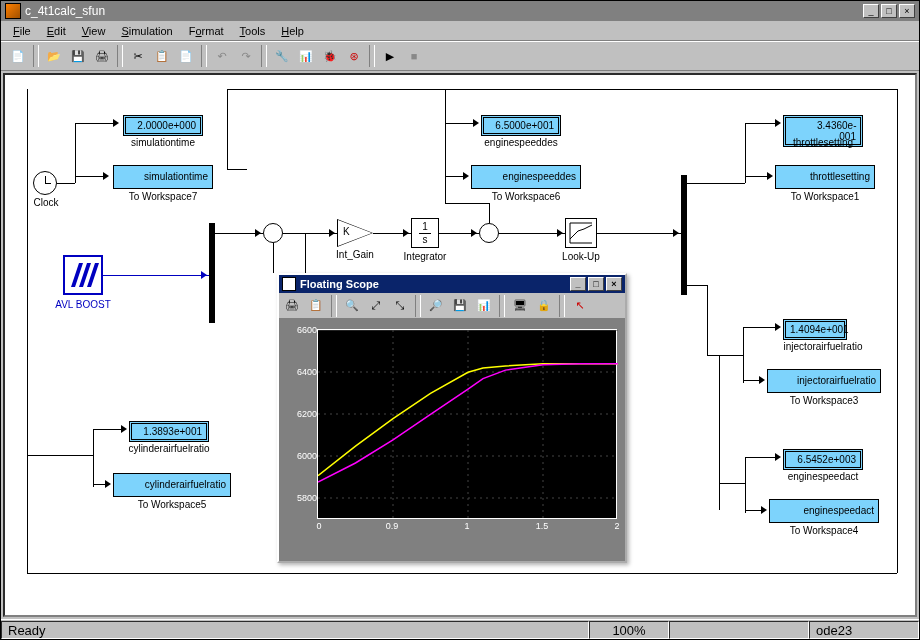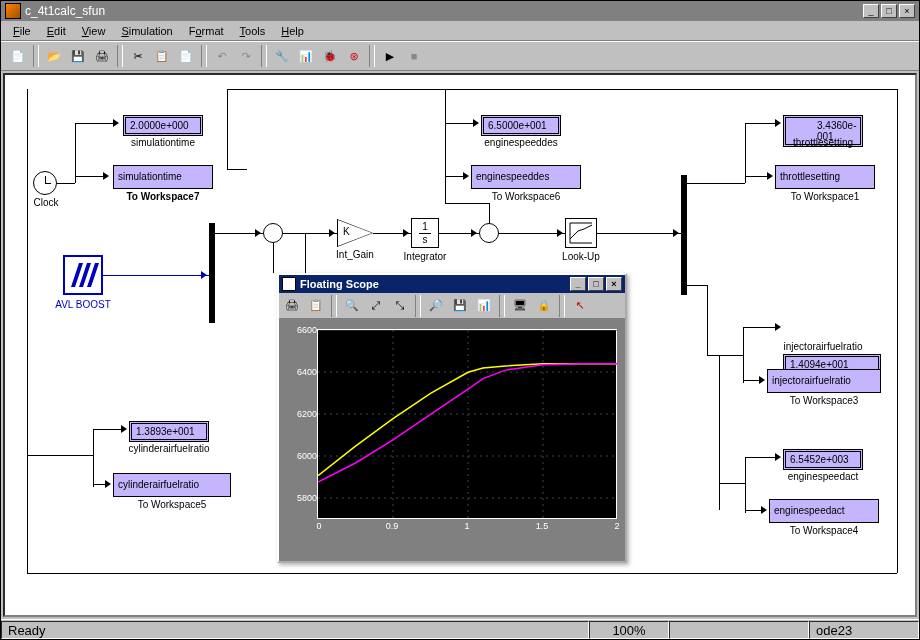--- a/index.html
+++ b/index.html
@@ -12,21 +12,21 @@
   .menubar { height:20px; background:#c0c0c0; display:flex; align-items:center; padding:0 4px; border-bottom:1px solid #808080; }
   .menuitem { padding:13px 8px; cursor:default; }
   .menuitem u { text-decoration:underline; }
   .toolbar { height:30px; background:#c0c0c0; display:flex; align-items:center; padding:2px 6px; border-top:1px solid #fff; border-bottom:1px solid #808080; gap:2px; }
   .tbtn { width:22px; height:22px; border:1px solid #c0c0c0; display:flex; align-items:center; justify-content:center; }
   .tsep { width:6px; height:22px; border-left:1px solid #808080; border-right:1px solid #fff; margin:0 2px; }
   .canvas { flex:1; background:#fff; border:2px inset #808080; margin:2px; position:relative; overflow:hidden; }
   .statusbar { height:20px; background:#c0c0c0; display:flex; align-items:center; border-top:1px solid #fff; font-size:13px; }
   .statuscell { height:18px; border:1px inset #fff; border-top-color:#808080; border-left-color:#808080; padding:1px 6px; }
   
-  .blk { position:absolute; border:1px solid #000; background:#c4b5fd; text-align:left; font-size:10px; padding:2px 4px; }
+  .blk { position:absolute; border:1px solid #000; background:#7dd3fc; text-align:right; font-size:10px; padding:2px 4px; }
   .lbl { position:absolute; font-size:10px; text-align:center; }
   
   .clock { position:absolute; width:24px; height:24px; border:1px solid #000; border-radius:50%; background:#fff; }
   .clock::before { content:''; position:absolute; left:11px; top:4px; width:1px; height:8px; background:#000; }
   .clock::after { content:''; position:absolute; left:11px; top:11px; width:6px; height:1px; background:#000; }
   
   .sum { position:absolute; width:20px; height:20px; border:1px solid #000; border-radius:50%; background:#fff; font-size:9px; }
   
   .gain { position:absolute; width:0; height:0; border-top:14px solid transparent; border-bottom:14px solid transparent; border-left:36px solid #000; }
   .gain::after { content:''; position:absolute; left:-35px; top:-13px; border-top:13px solid transparent; border-bottom:13px solid transparent; border-left:34px solid #fff; }
@@ -103,21 +103,21 @@
 
   <div class="canvas">
 
     <div class="clock" style="left:28px; top:96px;"></div>
     <div class="lbl" style="left:24px; top:122px; width:34px;">Clock</div>
 
     <div class="blk" style="left:118px; top:40px; width:80px; border:3px double #000;">2.0000e+000</div>
     <div class="lbl" style="left:118px; top:62px; width:80px;">simulationtime</div>
 
     <div class="blk" style="left:108px; top:90px; width:100px; height:24px; line-height:18px;">simulationtime</div>
-    <div class="lbl" style="left:108px; top:116px; width:100px;font-weight:bold;">To Workspace7</div>
+    <div class="lbl" style="left:108px; top:116px; width:100px;">To Workspace7</div>
 
     <div class="hline" style="left:52px; top:108px; width:18px;"></div>
     <div class="vline" style="left:70px; top:48px; height:60px;"></div>
     <div class="hline" style="left:70px; top:48px; width:40px;"></div>
     <div class="arr" style="left:108px; top:44px;"></div>
     <div class="hline" style="left:70px; top:101px; width:30px;"></div>
     <div class="arr" style="left:98px; top:97px;"></div>
 
     <div class="avl" style="left:58px; top:180px;">
       <svg width="36" height="36" viewBox="0 0 36 36">
@@ -200,21 +200,21 @@
     <div class="lbl" style="left:770px; top:62px; width:96px;">throttlesetting</div>
     <div class="blk" style="left:770px; top:90px; width:100px; height:24px; line-height:18px;">throttlesetting</div>
     <div class="lbl" style="left:770px; top:116px; width:100px;">To Workspace1</div>
     <div class="vline" style="left:740px; top:48px; height:60px;"></div>
     <div class="hline" style="left:682px; top:108px; width:58px;"></div>
     <div class="hline" style="left:740px; top:48px; width:32px;"></div>
       <div class="arr" style="left:770px; top:44px;"></div>
     <div class="hline" style="left:740px; top:101px; width:24px;"></div>
       <div class="arr" style="left:762px; top:97px;"></div>
 
-    <div class="blk" style="left:778px; top:244px; width:98px; border:3px double #000;margin-top:35px;">1.4094e+001</div>
+    <div class="blk" style="left:778px; top:244px; width:64px; border:3px double #000;">1.4094e+001</div>
     <div class="lbl" style="left:762px; top:266px; width:112px;">injectorairfuelratio</div>
     <div class="blk" style="left:762px; top:294px; width:114px; height:24px; line-height:18px;">injectorairfuelratio</div>
     <div class="lbl" style="left:762px; top:320px; width:114px;">To Workspace3</div>
     <div class="vline" style="left:738px; top:252px; height:56px;"></div>
     <div class="hline" style="left:682px; top:210px; width:20px;"></div>
     <div class="vline" style="left:702px; top:210px; height:70px;"></div>
     <div class="hline" style="left:702px; top:280px; width:36px;"></div>
     <div class="hline" style="left:738px; top:252px; width:34px;"></div>
       <div class="arr" style="left:770px; top:248px;"></div>
     <div class="hline" style="left:738px; top:305px; width:18px;"></div>

